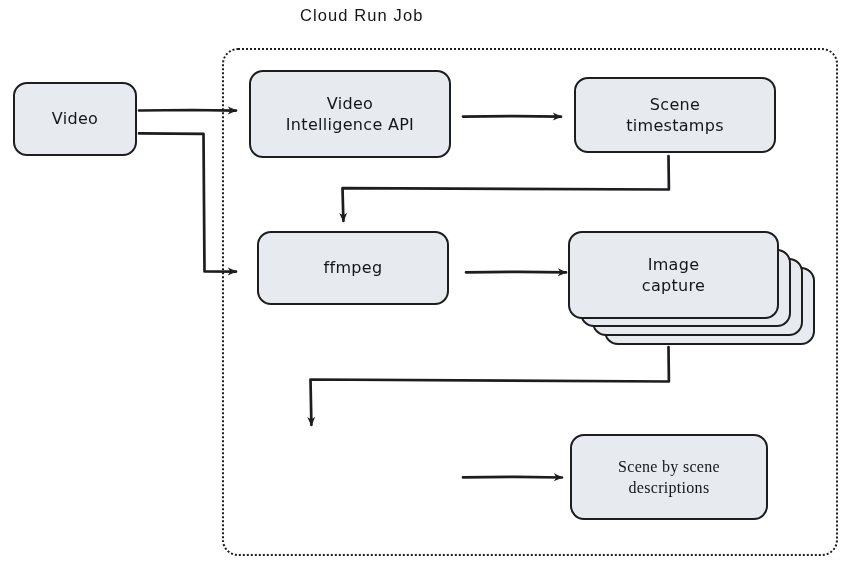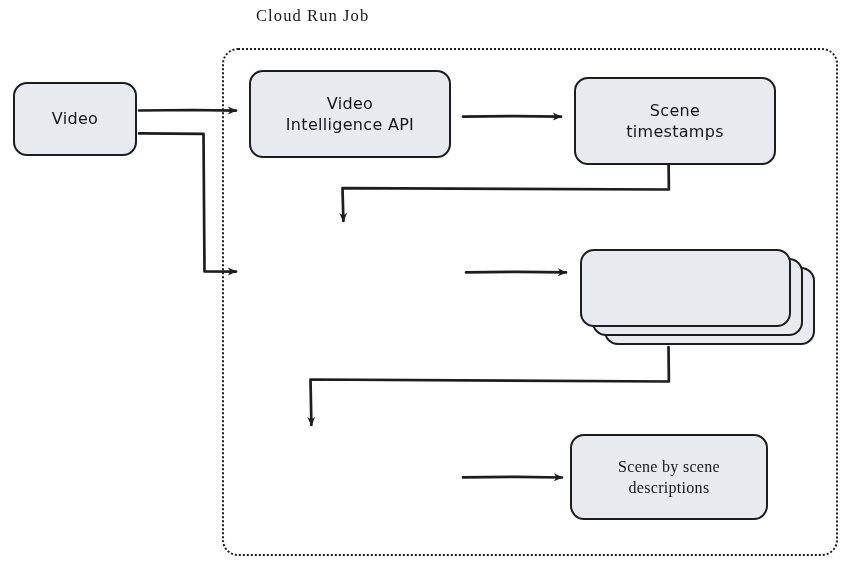--- a/index.html
+++ b/index.html
@@ -62,25 +62,26 @@
     position: absolute;
     box-sizing: border-box;
     border: 2.6px dotted #1c1d1f;
     border-radius: 16px;
     background: transparent;
     z-index: 1;
   }
   .container-title {
     position: absolute;
     color: #14161a;
-    font-family: Liberation Serif, serif;
+    font-family: Liberation Sans, sans-serif;
     font-size: 16.5px;
     letter-spacing: 1.1px;
     white-space: nowrap;
     z-index: 6;
+    margin-left: 44px;
   }
 </style>
 </head>
 <body>
 
 <div id="canvas">
 
   <div class="container-box" style="left:222px; top:48px; width:616px; height:508px;"></div>
 
   <div class="container-title" style="left:256px; top:6px;">Cloud Run Job</div>
@@ -123,29 +124,36 @@
 
   <div class="node" style="left:13px; top:82px; width:124px; height:74px;">
     <span class="label">Video</span>
   </div>
 
   <div class="node" style="left:249px; top:70px; width:202px; height:88px;">
     <span class="label">Video
 Intelligence API</span>
   </div>
 
-  <div class="node" style="left:574px; top:77px; width:202px; height:88px;">
+  <div class="node" style="left:574px; top:77px; width:202px; height:76px;">
     <span class="label">Scene
 timestamps</span>
   </div>
 
+  <div class="node" style="left:257px; top:231px; width:192px; height:74px;">
+    <span class="label">ffmpeg</span>
+  </div>
 
   <div class="stack-card" style="left:604px; top:267px; width:211px; height:78px; z-index:2;"></div>
   <div class="stack-card" style="left:592px; top:258px; width:211px; height:78px; z-index:3;"></div>
   <div class="stack-card" style="left:580px; top:249px; width:211px; height:78px; z-index:4;"></div>
+  <div class="node" style="left:568px; top:231px; width:211px; height:88px; z-index:5;">
+    <span class="label">Image
+capture</span>
+  </div>
 
 
   <div class="node" style="left:570px; top:434px; width:198px; height:86px;font-family:Liberation Serif, serif;">
     <span class="label">Scene by scene
 descriptions</span>
   </div>
 
 </div>
 
 </body></html>

